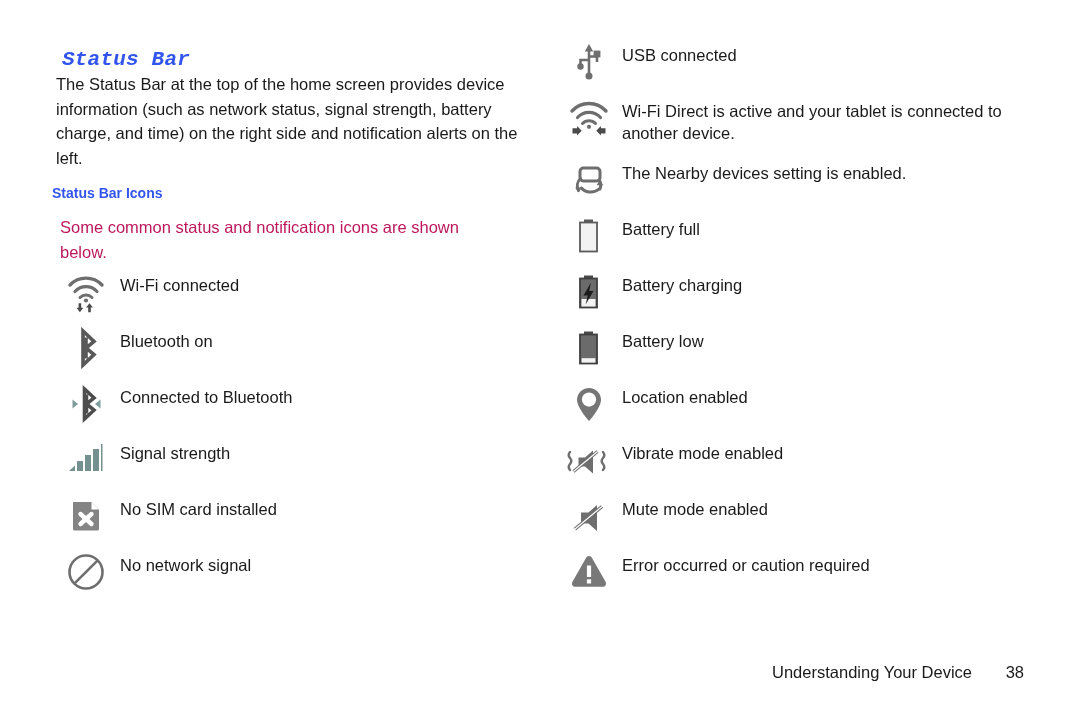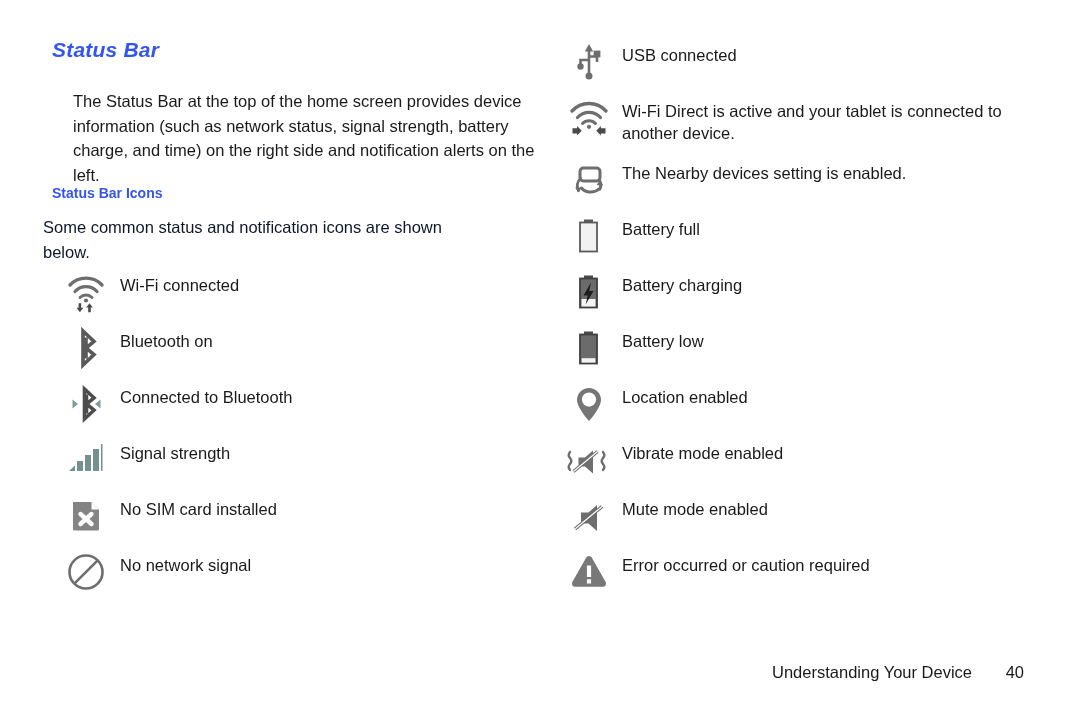--- a/index.html
+++ b/index.html
@@ -4,35 +4,35 @@
 <style>
   html,body{margin:0;padding:0;}
   body{
     width:1080px;height:720px;background:#ffffff;
     font-family:"Liberation Sans", sans-serif;
     color:#1a1a1a;overflow:hidden;position:relative;
   }
   .page{position:absolute;inset:0;}
 
   h1.section-title{
-    position:absolute;left:52px;top:38px;margin:0;
+    position:absolute;left:52px;top:38px;margin:10px;
     font-size:21px;font-weight:bold;font-style:italic;
-    color:#3355ee;letter-spacing:0.2px;
+    color:#3355ee;letter-spacing:0.2px;font-family:Liberation Mono, monospace;
   }
   .intro{
-    position:absolute;left:56px;top:72px;width:462px;margin:17px;
+    position:absolute;left:56px;top:72px;width:462px;margin:0;
     font-size:16.5px;line-height:24.5px;color:#1a1a1a;
   }
   h2.sub-title{
     position:absolute;left:52px;top:185px;margin:0;
     font-size:14px;font-weight:bold;color:#3355ee;
   }
   .intro2{
-    position:absolute;left:43px;top:215px;width:450px;margin:0;
-    font-size:16.5px;line-height:24.5px;color:#0f172a;
+    position:absolute;left:60px;top:215px;width:450px;margin:0;
+    font-size:16.5px;line-height:24.5px;color:#be185d;
   }
 
   .icon-list{position:absolute;margin:0;padding:0;list-style:none;}
   .icon-list.left{left:52px;top:268px;width:470px;}
   .icon-list.right{left:556px;top:38px;width:500px;}
 
   .icon-row{
     display:flex;align-items:flex-start;
     min-height:56px;margin-bottom:0px;
   }
@@ -278,16 +278,16 @@
           <rect x="19.9" y="29.3" width="4.2" height="4.2" fill="#ffffff"></rect>
         </svg>
       </span>
       <span class="icon-label">Error occurred or caution required</span>
     </li>
 
   </ul>
 
   <div class="footer">
     <span>Understanding Your Device</span>
-    <span class="pageno">40</span>
+    <span class="pageno">38</span>
   </div>
 
 </div>
 
 </body></html>

